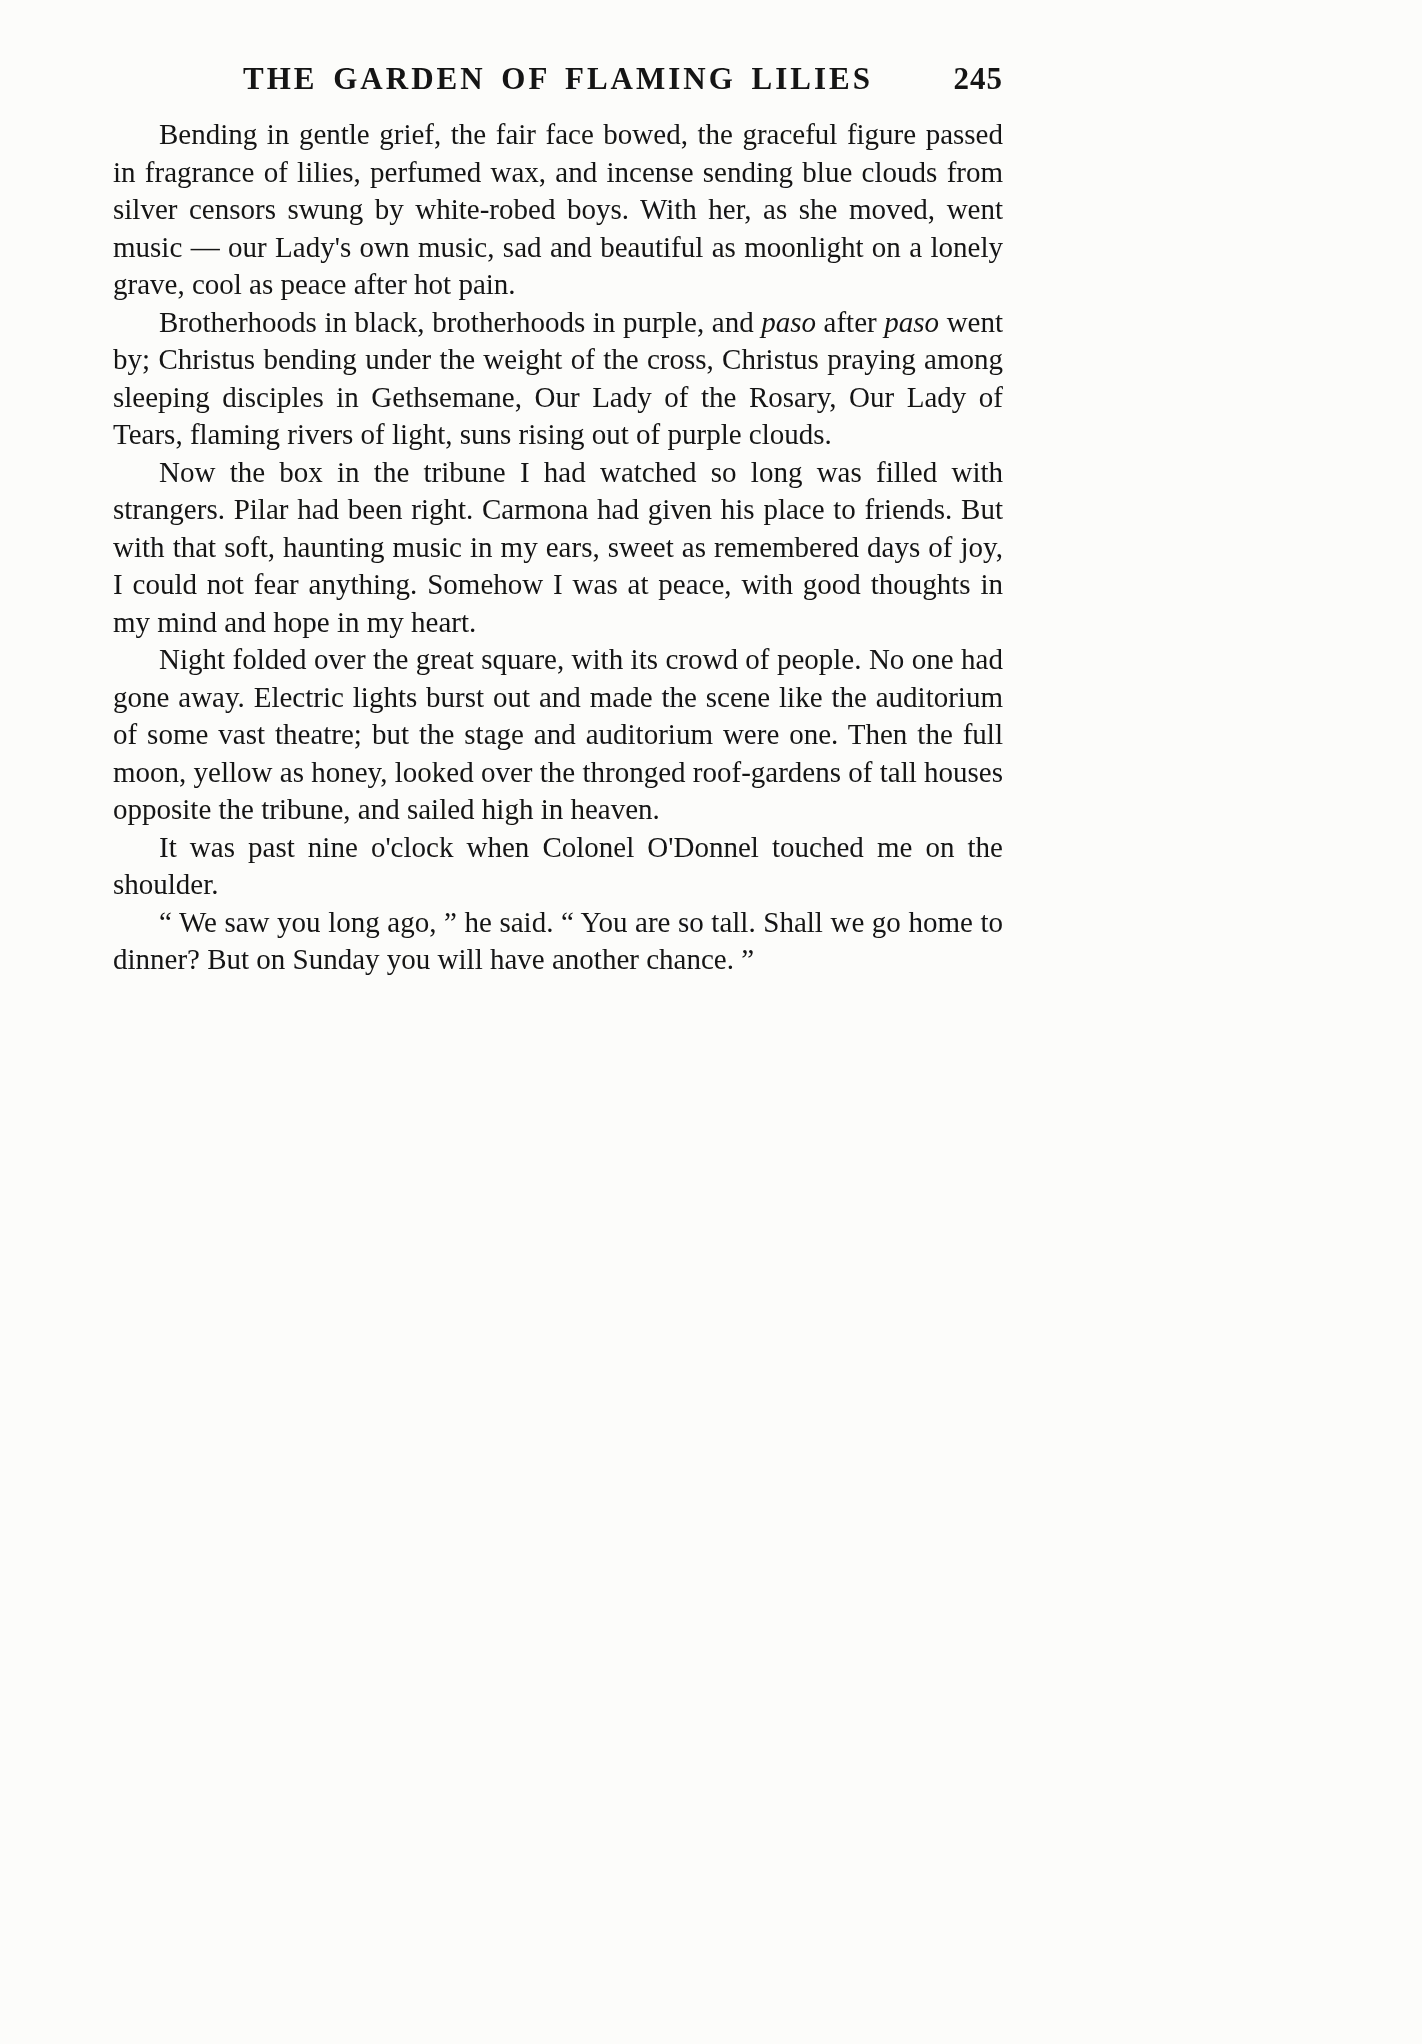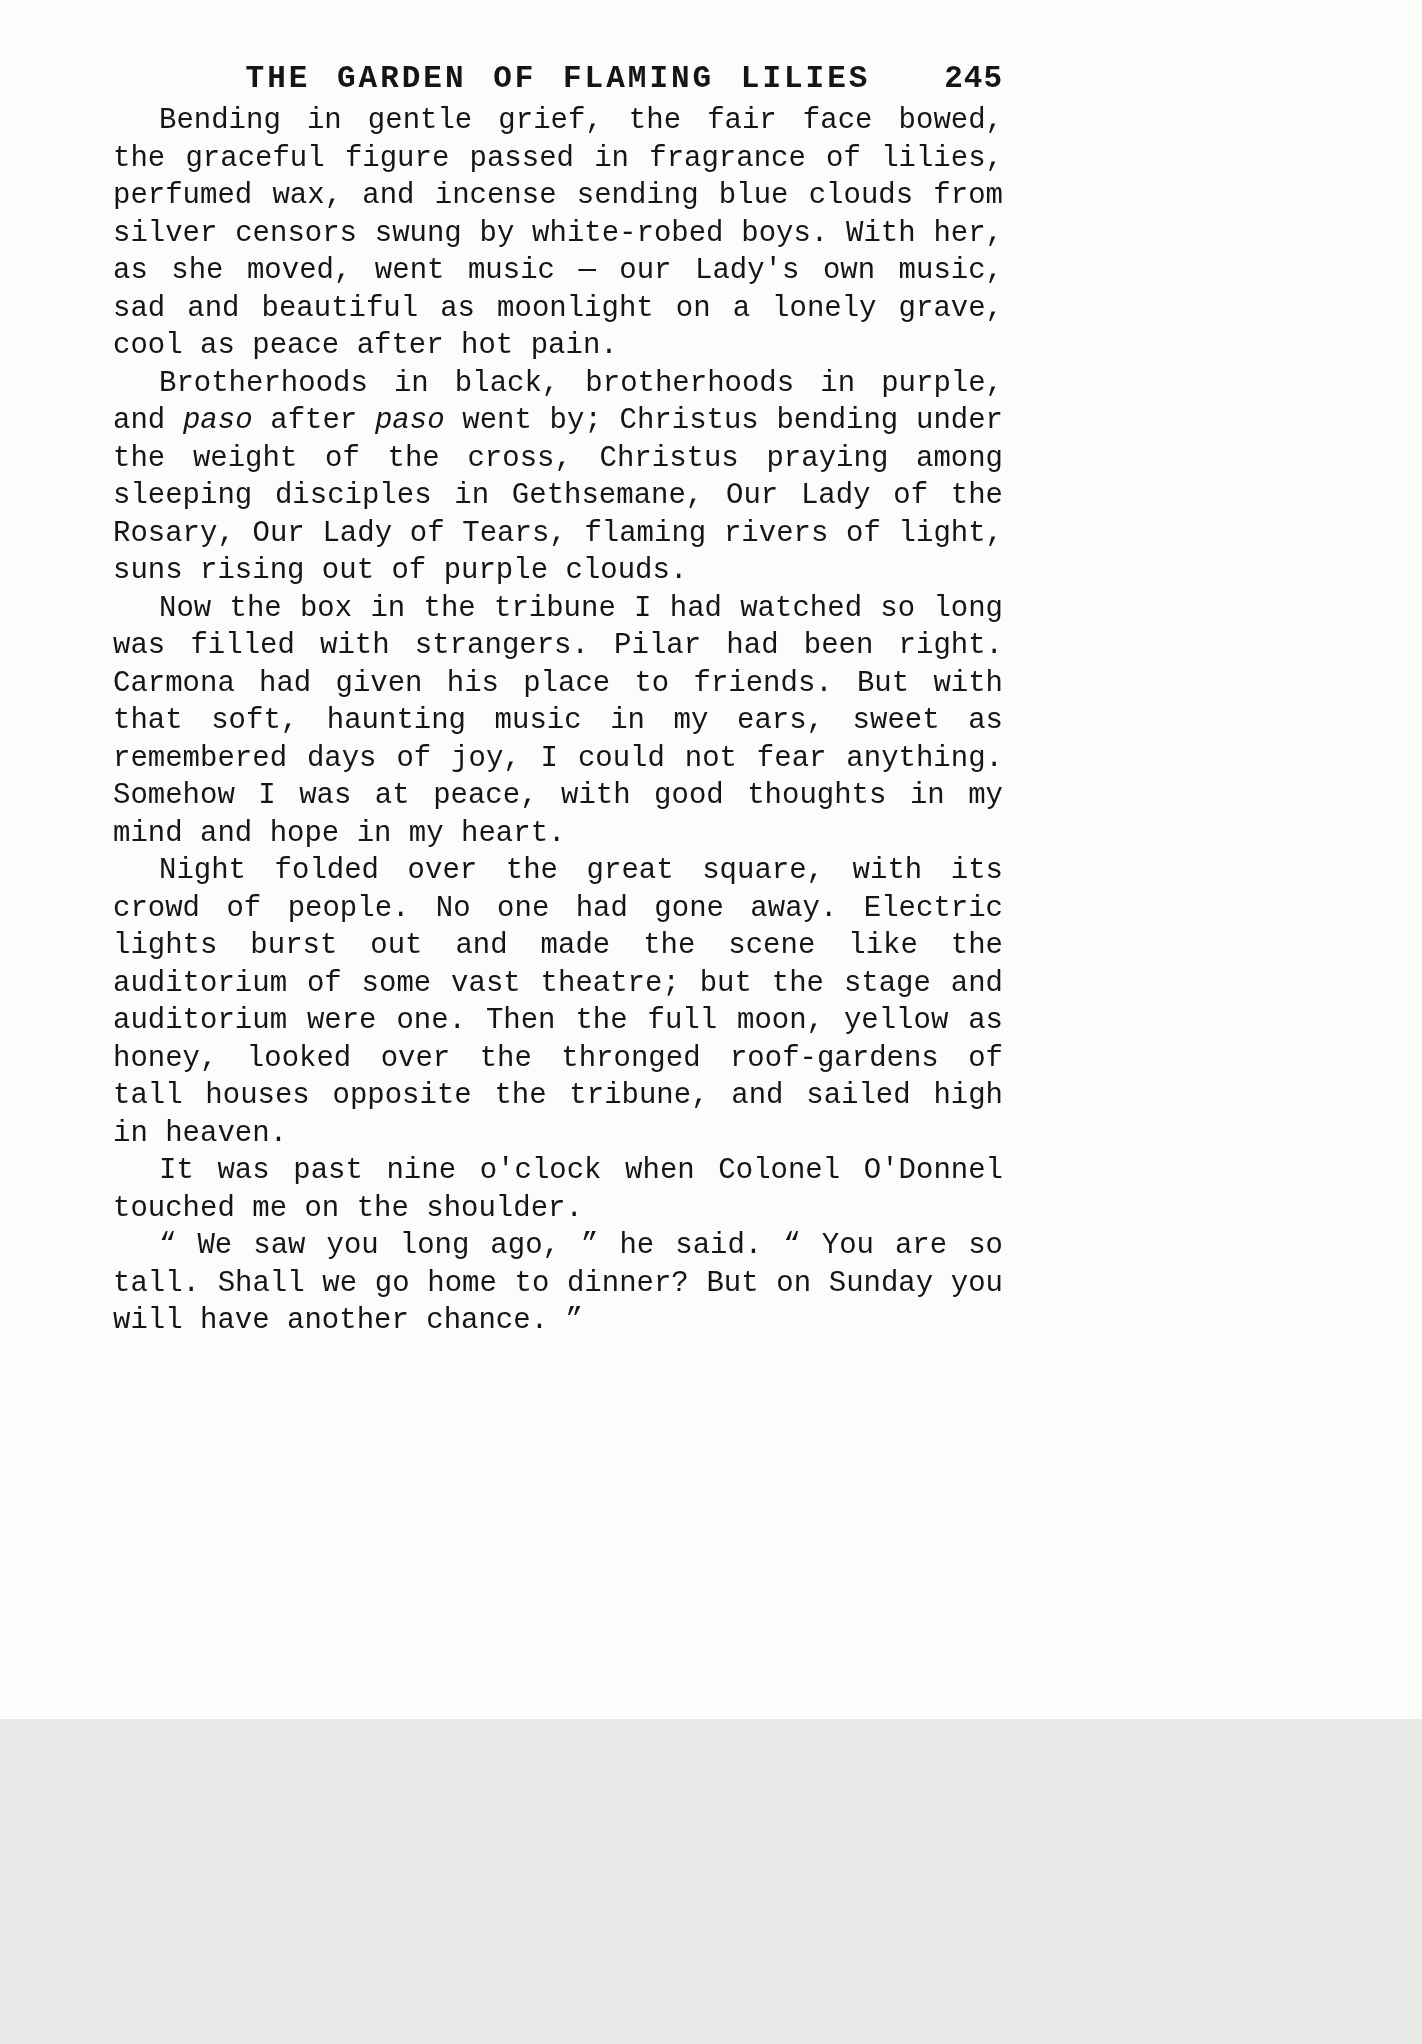--- a/index.html
+++ b/index.html
@@ -3,25 +3,25 @@
 <meta charset="utf-8">
 <style>
   html, body {
     margin: 0;
     padding: 0;
     background: #e8e8e6;
   }
   .page {
     position: relative;
     width: 1422px;
-    height: 1719px;
+    height: 2044px;
     margin: 0 auto;
     background: #fcfcfa;
     color: #151515;
-    font-family: Liberation Mono, monospace;
+    font-family: Liberation Serif, serif;
     overflow: hidden;
   }
   .column {
     position: absolute;
     left: 113px;
     top: 60px;
     width: 890px;
   }
   .running-head {
     position: relative;
@@ -35,20 +35,21 @@
     white-space: nowrap;
   }
   .running-head .pagenum {
     position: absolute;
     right: 0;
     top: 0;
     letter-spacing: 1px;
     text-align: right;
   }
   .page-body {
+    margin-top: 14px;
     font-size: 29px;
     line-height: 37.5px;
     text-align: justify;
   }
   .page-body p {
     margin: 0;
     padding: 0;
     text-indent: 46px;
   }
   .page-body em {

